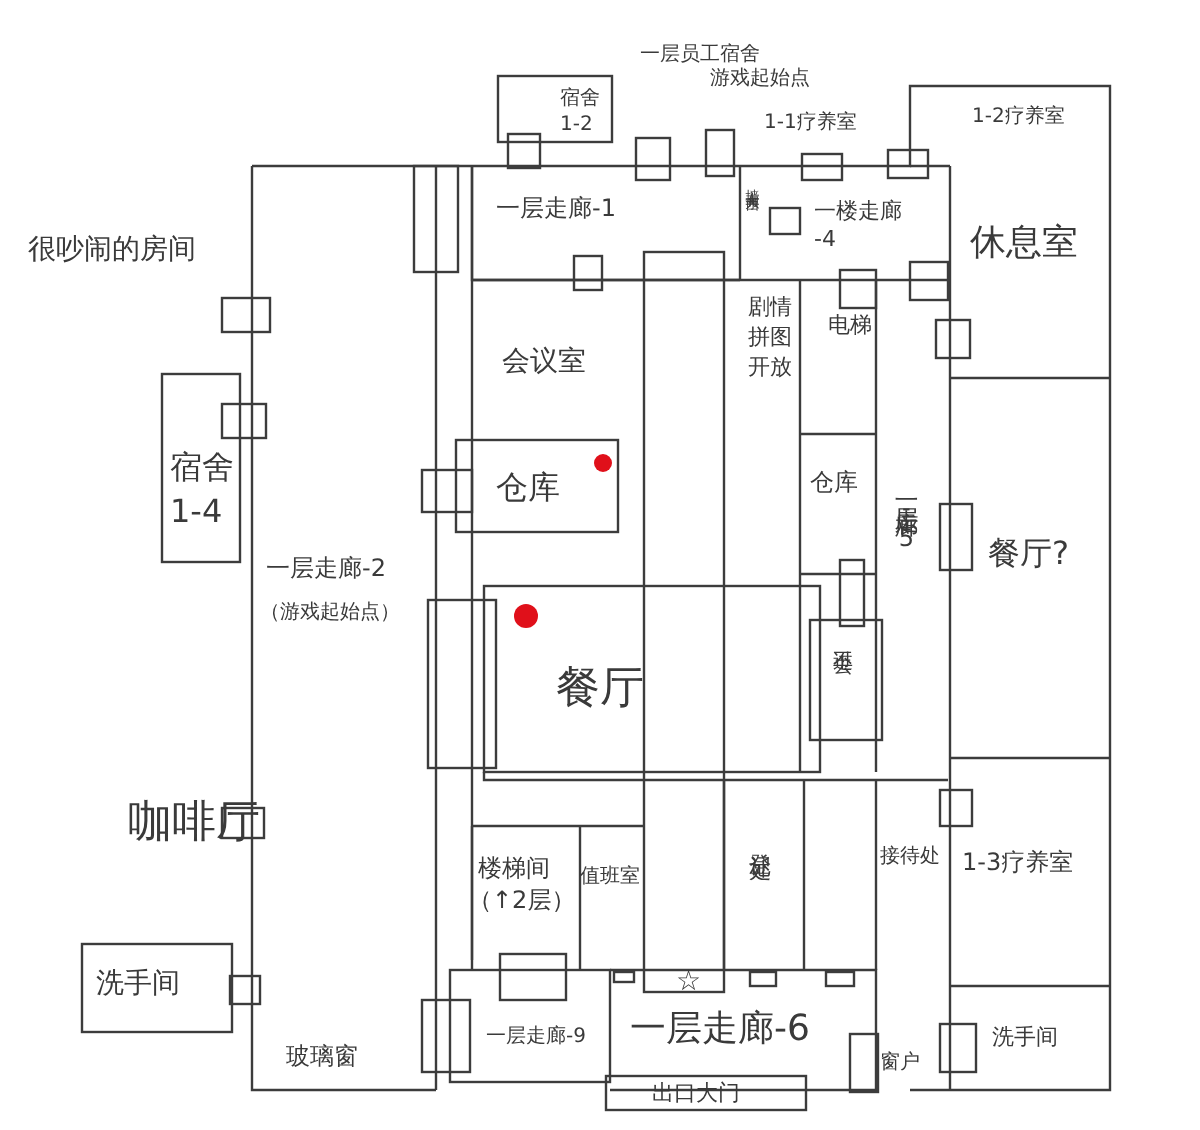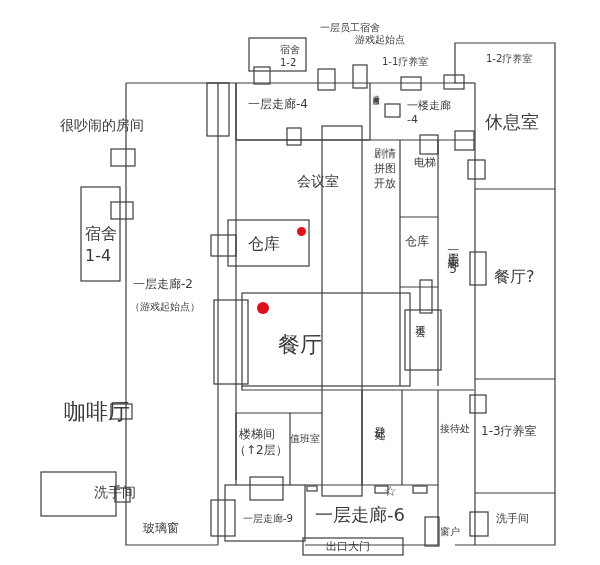--- a/index.html
+++ b/index.html
@@ -4,21 +4,21 @@
   <style>
     html, body { margin: 0; padding: 0; background: #ffffff; }
     body { width: 600px; height: 565px; position: relative; overflow: hidden;
            font-family: "DejaVu Sans", "Liberation Sans", sans-serif; color: #333; }
     #plan { position: absolute; left: 0; top: 0; }
     .lbl { position: absolute; color: #3a3a3a; white-space: nowrap; line-height: 1.1; }
     .vert { writing-mode: vertical-rl; text-orientation: upright; letter-spacing: 1px; }
     .s10 { font-size: 10px; }
     .s11 { font-size: 11px; }
     .s12 { font-size: 12px; }
-    .s14 { font-size: 14px; margin-left: 46px; }
+    .s14 { font-size: 14px; }
     .s16 { font-size: 16px; }
     .s18 { font-size: 18px; }
     .s22 { font-size: 22px; }
   </style>
 </head>
 <body>
 
 <svg id="plan" width="600" height="565" viewBox="0 0 600 565" xmlns="http://www.w3.org/2000/svg">
   <g fill="none" stroke="#3c3c3c" stroke-width="1.2">
 
@@ -105,21 +105,21 @@
 
 <div style="position:absolute;left:297px;top:227px;width:9px;height:9px;border-radius:50%;background:#e0101a;"></div>
 <div style="position:absolute;left:257px;top:302px;width:12px;height:12px;border-radius:50%;background:#e0101a;"></div>
 
 <span class="lbl s10" style="left:320px;top:22px;">一层员工宿舍</span>
 <span class="lbl s10" style="left:355px;top:34px;">游戏起始点</span>
 <span class="lbl s10" style="left:280px;top:44px;">宿舍</span>
 <span class="lbl s10" style="left:280px;top:57px;">1-2</span>
 <span class="lbl s10" style="left:382px;top:56px;">1-1疗养室</span>
 <span class="lbl s10" style="left:457px;top:53px;padding-left:29px;">1-2疗养室</span>
-<span class="lbl s12" style="left:248px;top:98px;">一层走廊-4</span>
+<span class="lbl s12" style="left:248px;top:98px;">一层走廊-1</span>
 <span class="lbl s10 vert" style="left:371px;top:89px;font-size:7px;">墙上有东西</span>
 <span class="lbl s11" style="left:407px;top:100px;">一楼走廊</span>
 <span class="lbl s11" style="left:407px;top:114px;">-4</span>
 <span class="lbl s18" style="left:485px;top:112px;">休息室</span>
 <span class="lbl s14" style="left:14px;top:118px;">很吵闹的房间</span>
 <span class="lbl s14" style="left:251px;top:174px;">会议室</span>
 <span class="lbl s11" style="left:374px;top:146px;width:26px;white-space:normal;line-height:15px;">剧情拼图开放</span>
 <span class="lbl s11" style="left:414px;top:157px;">电梯</span>
 <span class="lbl s16" style="left:85px;top:225px;">宿舍</span>
 <span class="lbl s16" style="left:85px;top:247px;">1-4</span>

